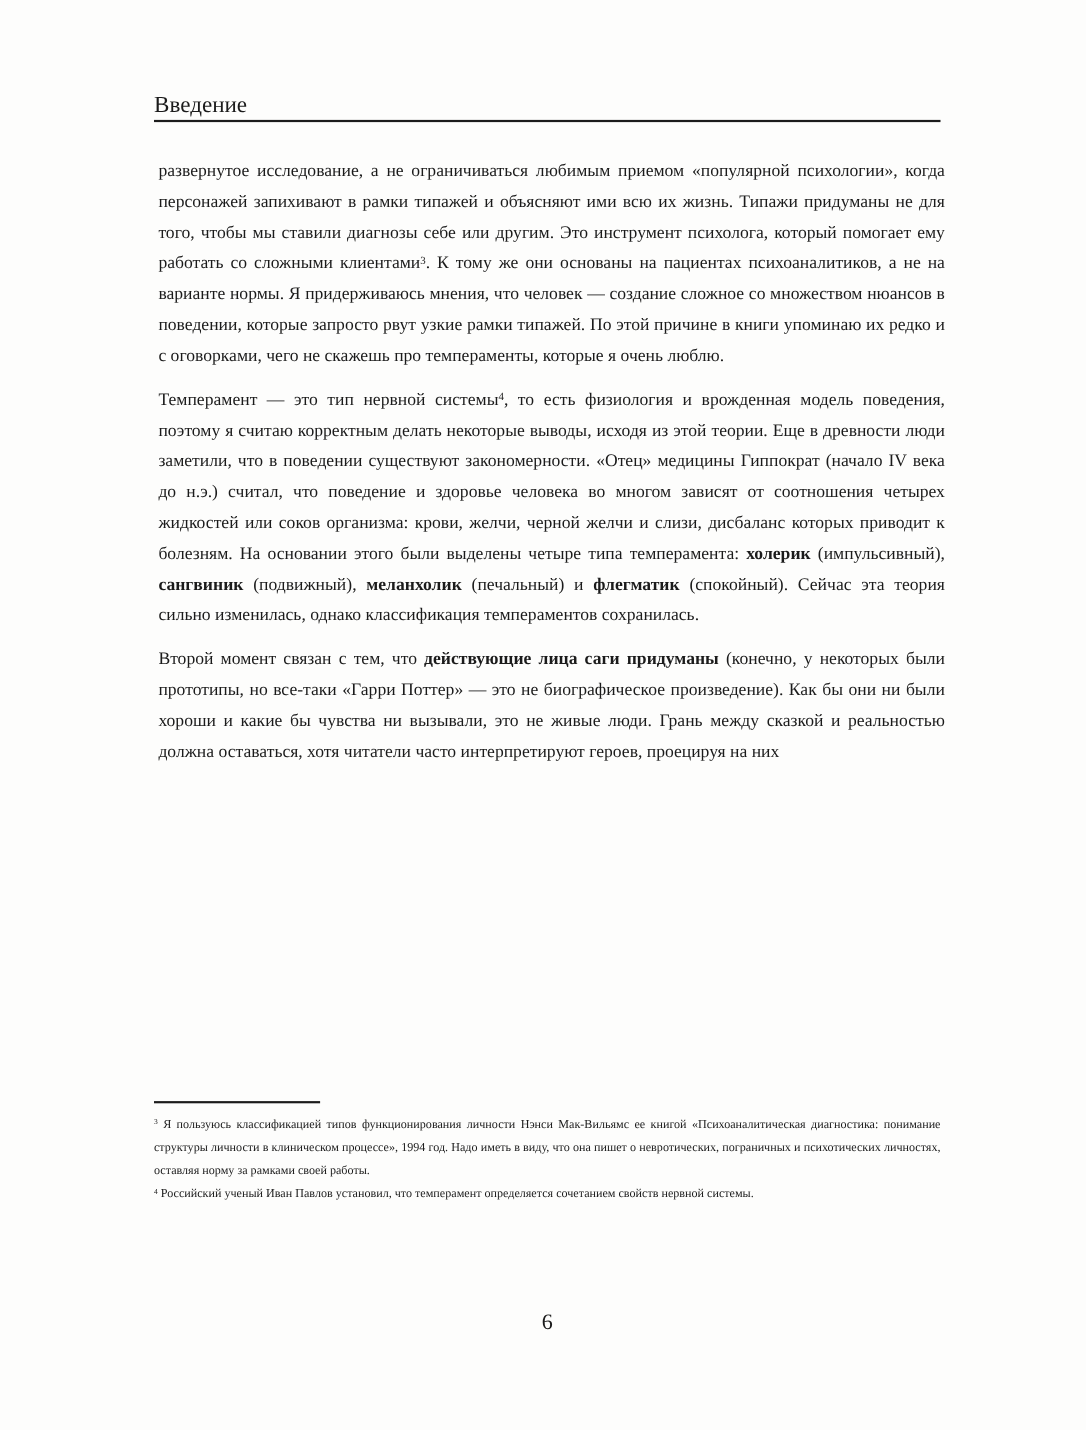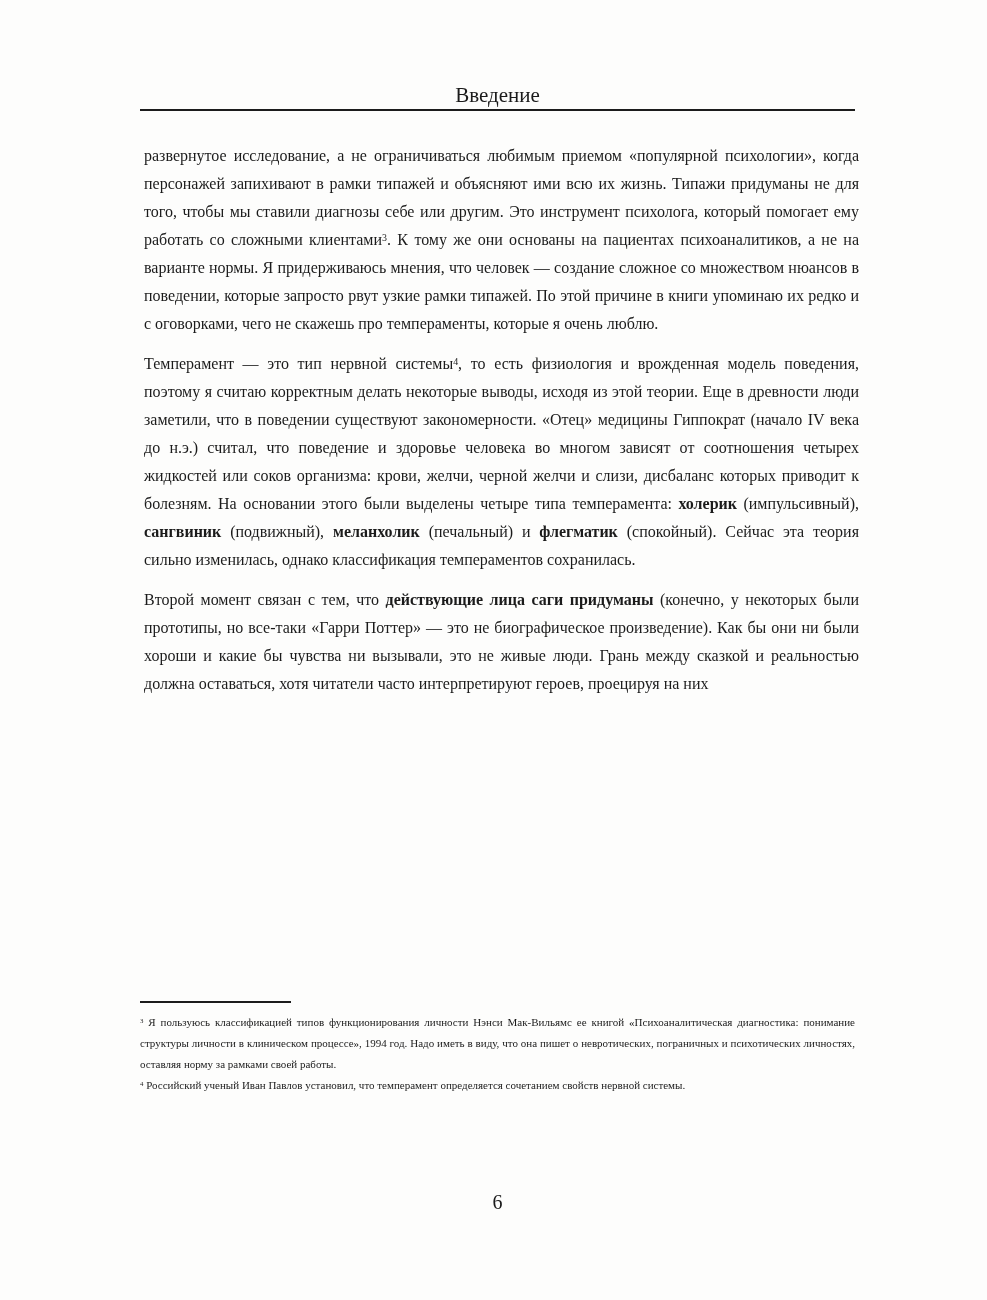--- a/index.html
+++ b/index.html
@@ -18,21 +18,20 @@
   .page {
     position: relative;
     width: 987px;
     height: 1300px;
   }
   .running-head {
     position: absolute;
     top: 82px;
     left: 140px;
     width: 715px;
-    text-align: center;
     font-size: 21px;
     line-height: 26px;
     color: #1b1b1b;
   }
   .header-rule {
     position: absolute;
     top: 109px;
     left: 140px;
     width: 715px;
     height: 0;

